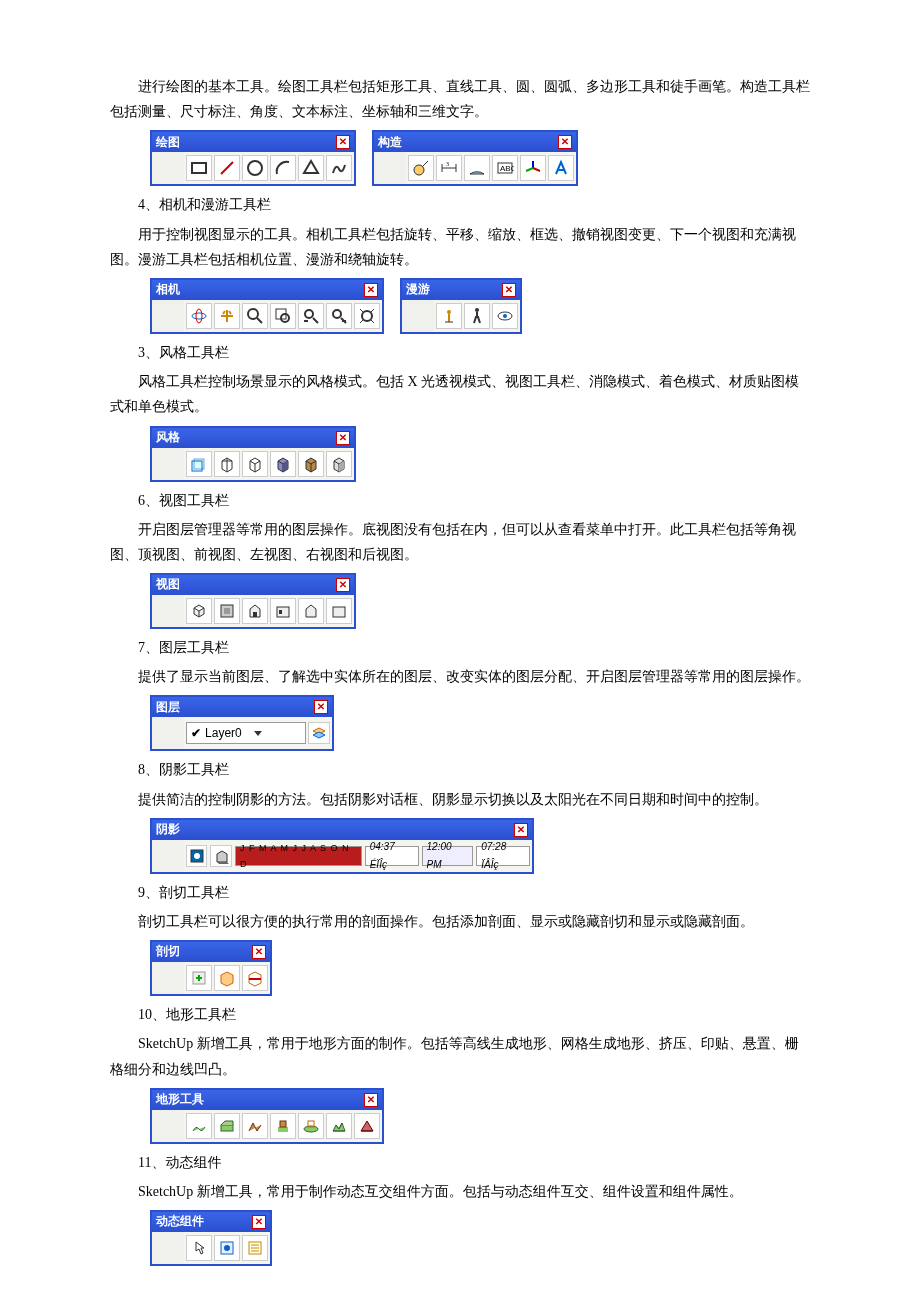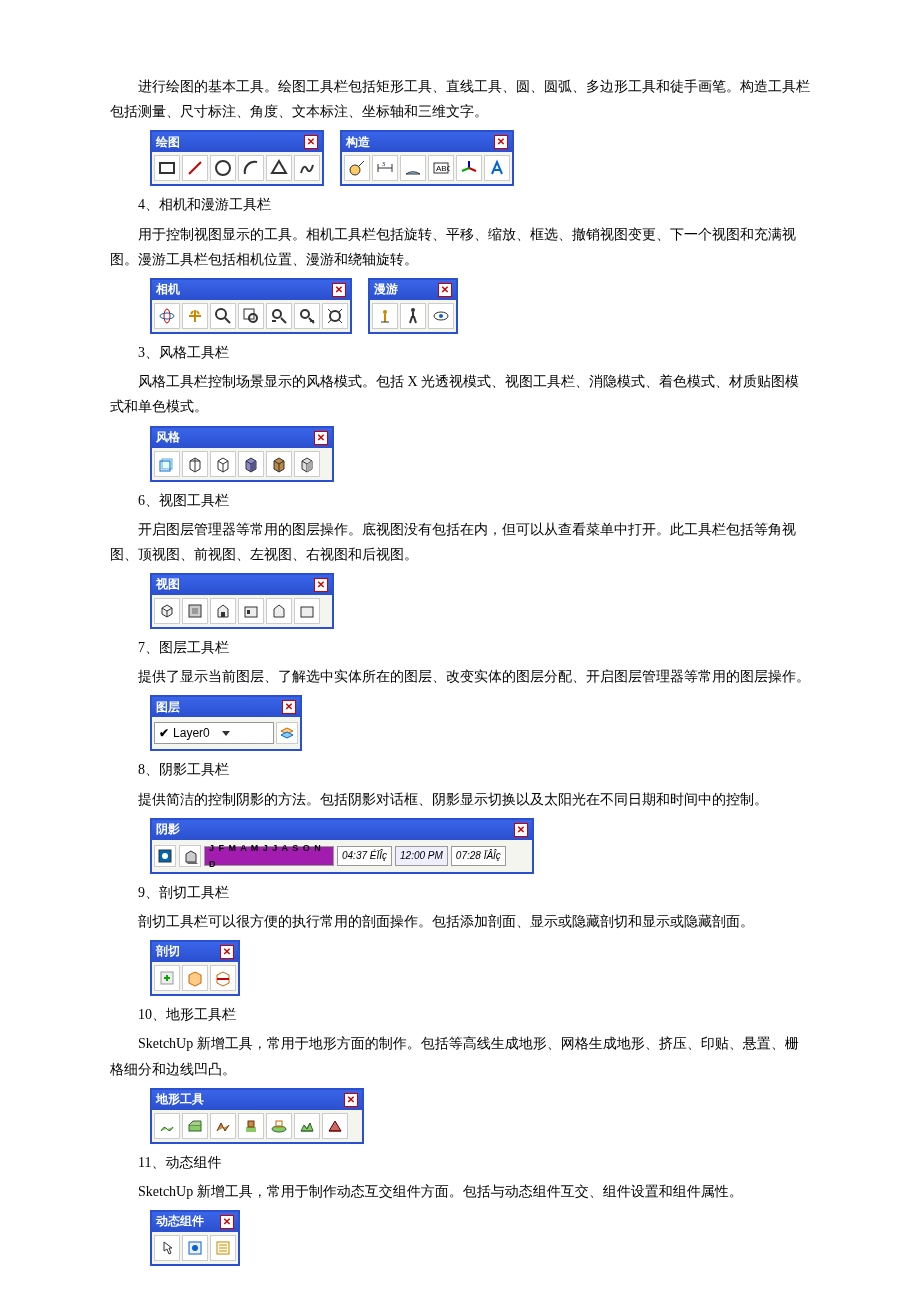--- a/index.html
+++ b/index.html
@@ -62,20 +62,21 @@
     line-height: 1;
     box-sizing: border-box;
   }
   .toolbar-body {
     display: flex;
     align-items: center;
     padding: 2px;
     background: #f5f5f0;
     gap: 2px;
     min-height: 28px;
+    margin-left: 32px;
   }
   .tool-icon {
     width: 26px;
     height: 26px;
     border: 1px solid #ccc;
     background: #fff;
     display: flex;
     align-items: center;
     justify-content: center;
     box-sizing: border-box;
@@ -101,28 +102,27 @@
     border-top: 5px solid #333;
     margin-left: 8px;
   }
   .check {
     font-weight: bold;
   }
   .slider-bar {
     display: flex;
     align-items: center;
     border: 1px solid #999;
-    background: #a21caf;
+    background: #b91c1c;
     height: 18px;
     padding: 0 4px;
     font-size: 10px;
     font-family: sans-serif;
     letter-spacing: 2px;
     position: relative;
-    font-weight: bold;
   }
   .time-box {
     border: 1px solid #999;
     background: #fff;
     height: 18px;
     padding: 0 4px;
     font-size: 10px;
     font-family: sans-serif;
     display: flex;
     align-items: center;

